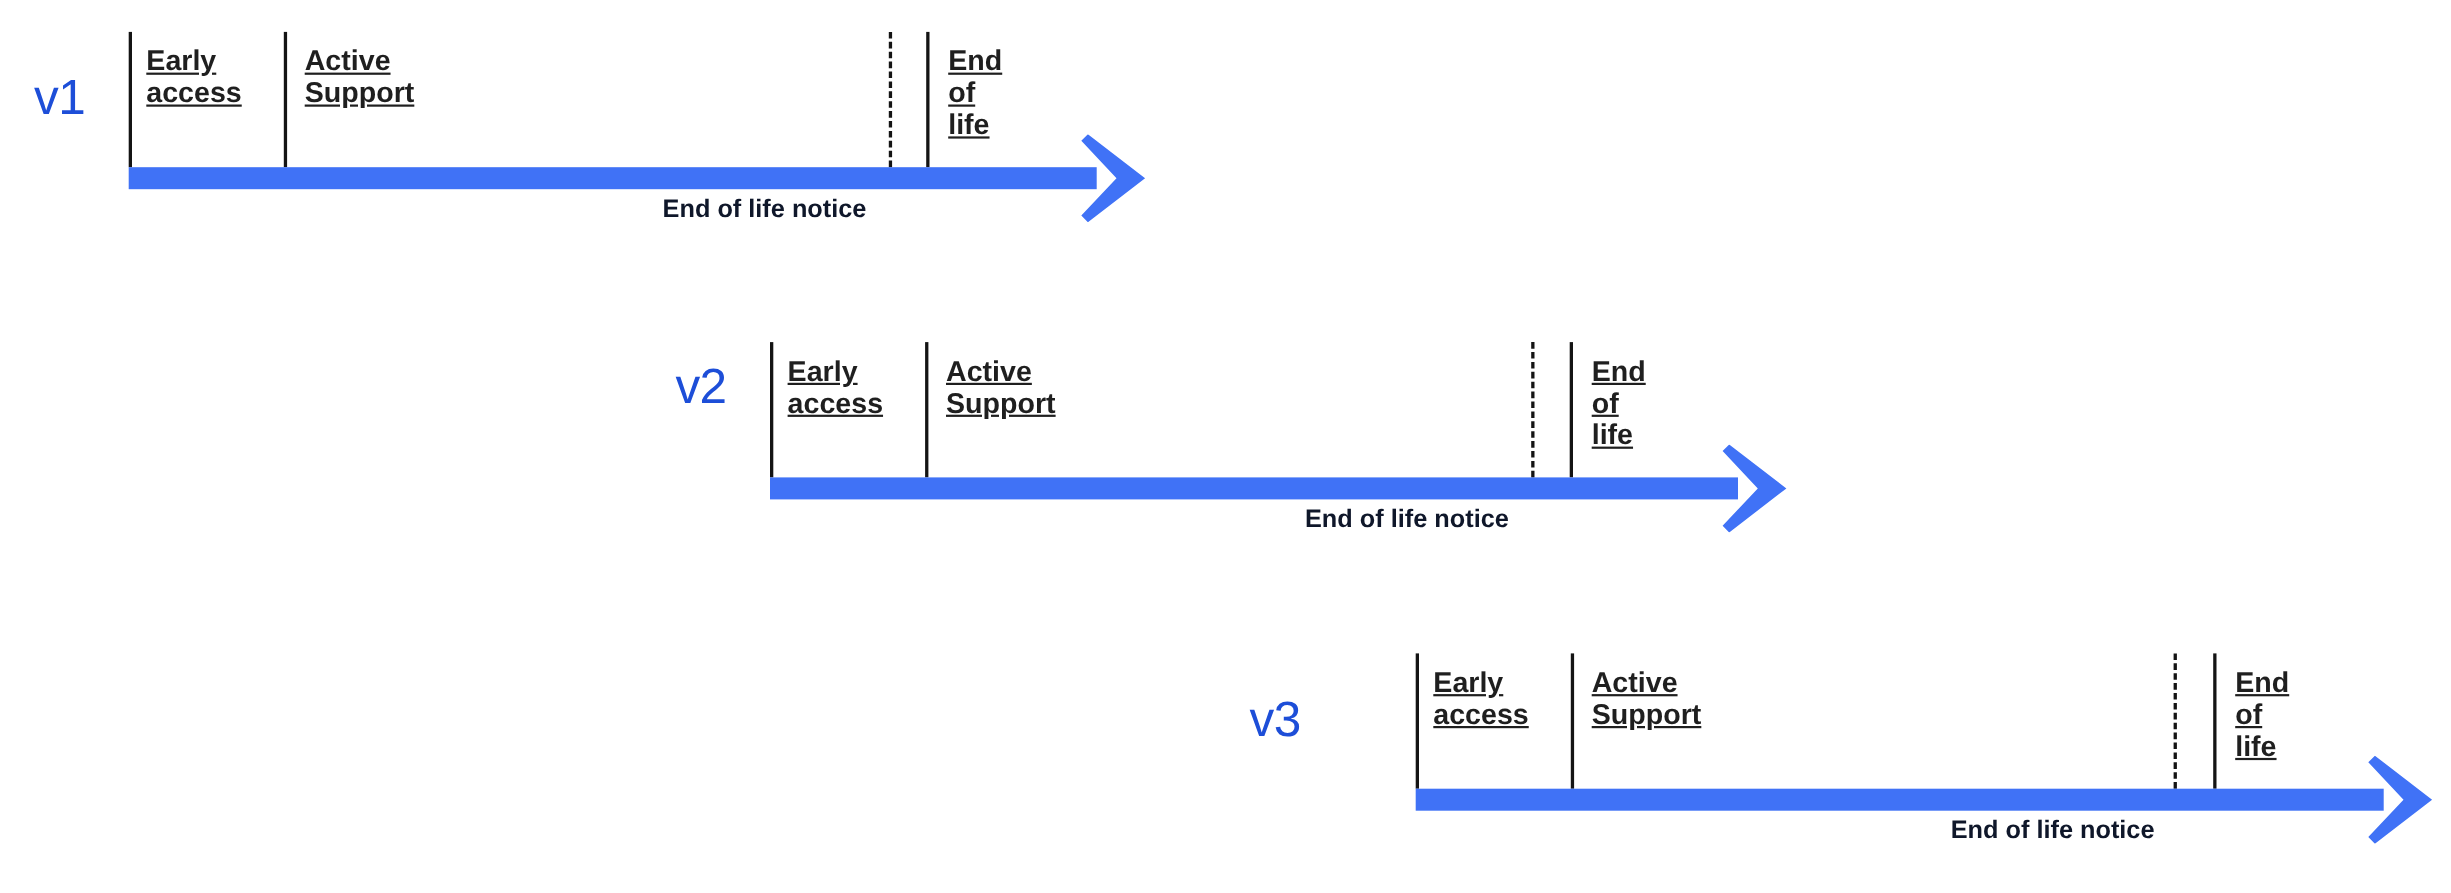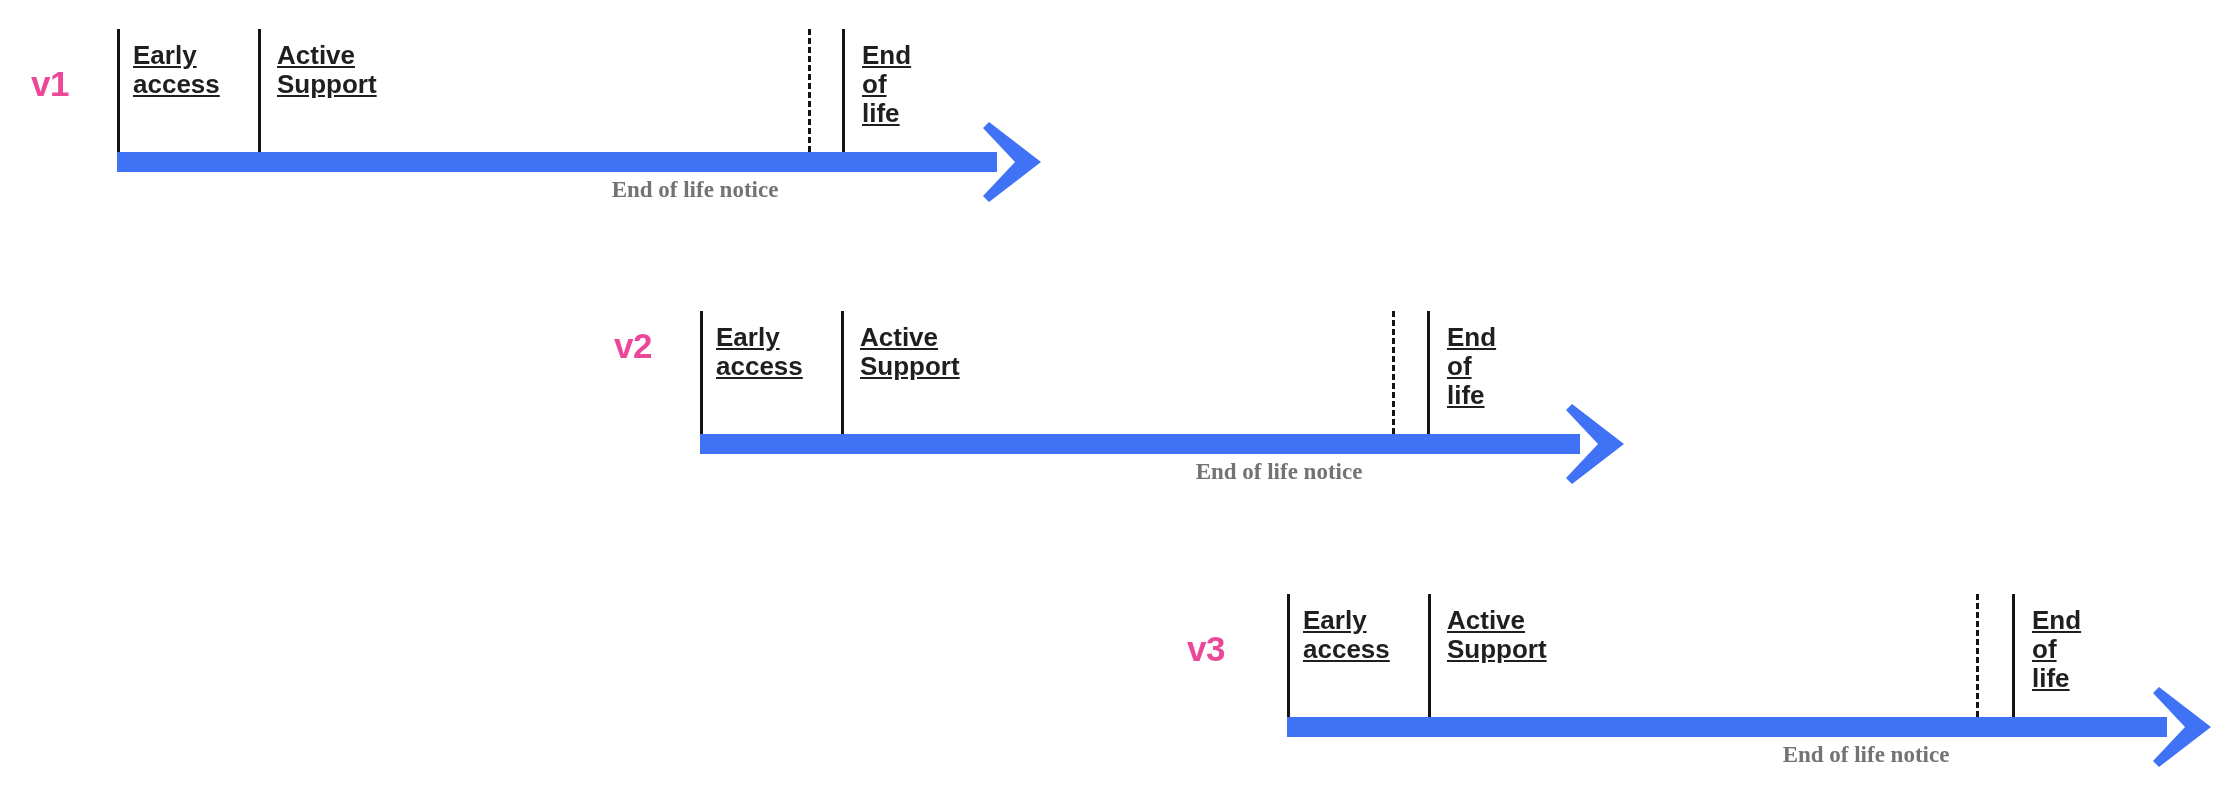--- a/index.html
+++ b/index.html
@@ -24,23 +24,23 @@
   
   .timeline-row {
     position: absolute;
     left: 0;
     top: 0;
   }
 
   
   .version-label {
     position: absolute;
-    font-size: 35px;
-    font-weight: bold;
-    color: #ec4899;
+    font-size: 45px;
+    font-weight: normal;
+    color: #1d4ed8;
     letter-spacing: -0.5px;
     line-height: 1;
     white-space: nowrap;
   }
 
   
   .phase-divider {
     position: absolute;
     width: 3px;
     background: #141414;
@@ -62,25 +62,24 @@
     line-height: 1.12;
     white-space: pre-line;
     text-decoration: underline;
   }
 
   
   .notice-label {
     position: absolute;
     font-size: 23px;
     font-weight: bold;
-    color: #737373;
+    color: #0f172a;
     line-height: 1;
     white-space: nowrap;
     text-align: center;
-    font-family: Liberation Serif, serif;
   }
 
   
   .bar-shaft {
     position: absolute;
     height: 20px;
   }
 
   
   .bar-arrowhead {
@@ -136,21 +135,21 @@
       <svg width="70" height="80" viewBox="0 0 70 80" aria-hidden="true">
         <path d="M8 6 L14 0 L66 40 L14 80 L8 74 L40 40 Z" fill="#4072f6"></path>
       </svg>
     </div>
 
     <div class="notice-label" style="left:1079px; top:460px; width:400px;">End of life notice</div>
   </div>
 
   <div class="timeline-row">
 
-    <div class="version-label" style="left:1187px; top:631px;">v3</div>
+    <div class="version-label" style="left:1136px; top:631px;">v3</div>
 
     <div class="phase-divider" style="left:1287px; top:594px; height:123px;"></div>
     <div class="phase-divider" style="left:1428px; top:594px; height:123px;"></div>
     <div class="notice-marker" style="left:1976px; top:594px; height:123px;"></div>
     <div class="phase-divider" style="left:2012px; top:594px; height:123px;"></div>
 
     <div class="phase-label" style="left:1303px; top:606px;">Early
 access</div>
     <div class="phase-label" style="left:1447px; top:606px;">Active Support</div>
     <div class="phase-label" style="left:2032px; top:606px;">End of life</div>

